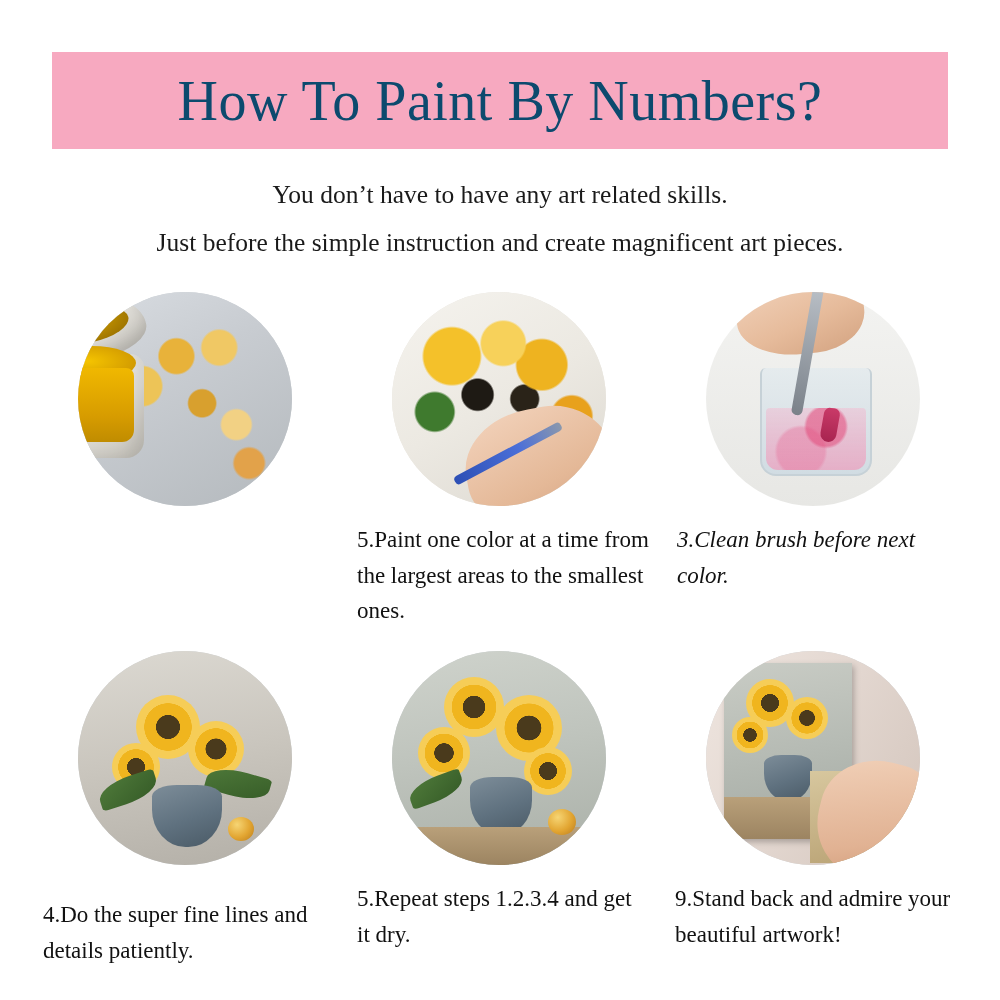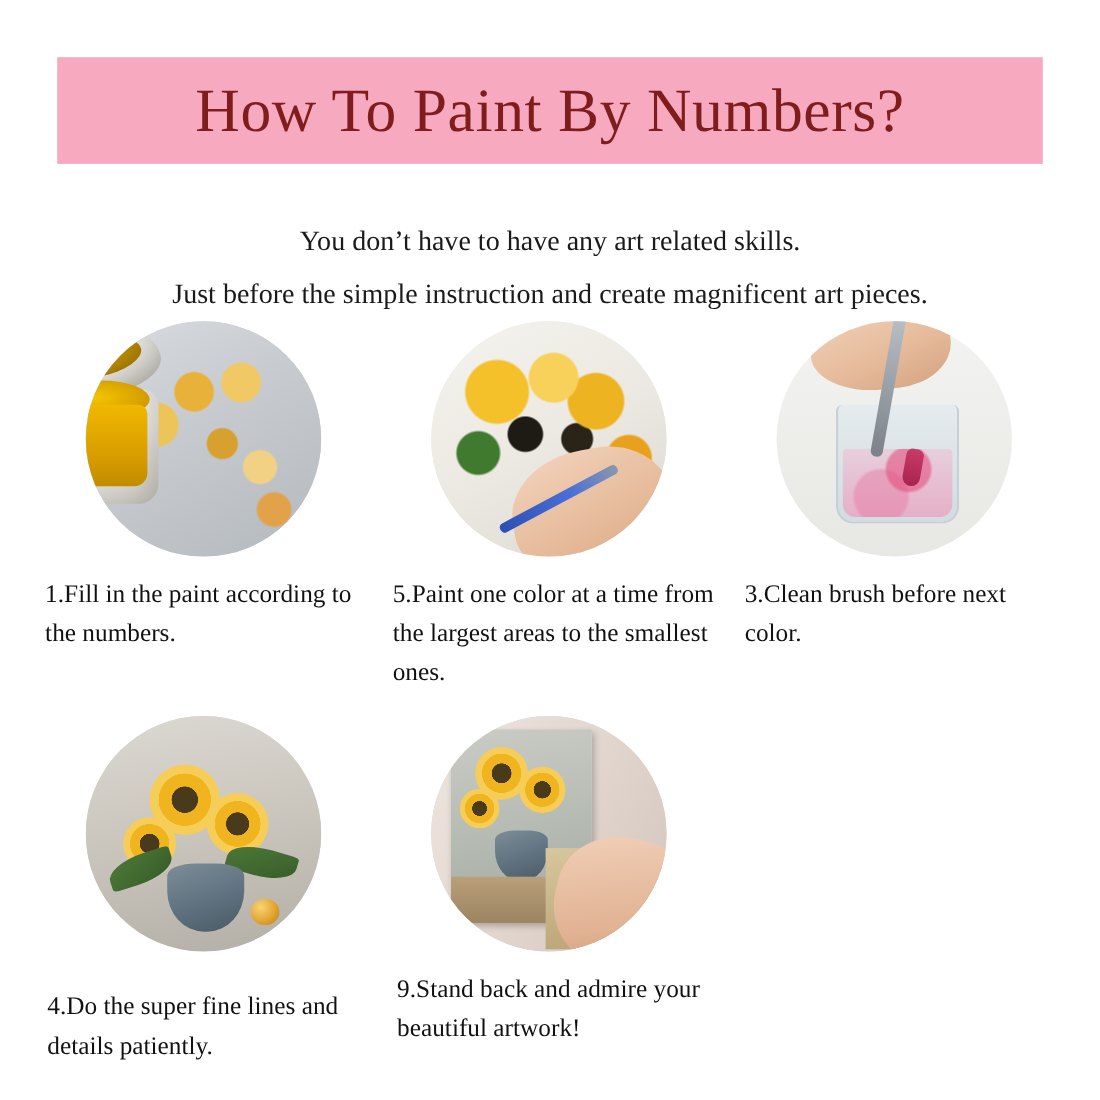--- a/index.html
+++ b/index.html
@@ -24,38 +24,37 @@
     left: 52px;
     top: 52px;
     width: 896px;
     height: 97px;
     background: #f7a9c0;
     display: flex;
     align-items: center;
     justify-content: center;
   }
   .banner-title {
-    color: #7f1d1d;
+    color: #0c4a6e;
     font-size: 56px;
     line-height: 1;
     font-family: "Liberation Serif", serif;
     letter-spacing: 0.5px;
     white-space: nowrap;
   }
 
   
   .subtitle {
     position: absolute;
     left: 0;
     width: 1000px;
     text-align: center;
     color: #1a1a1a;
     font-size: 25.5px;
     font-family: "Liberation Serif", serif;
-    margin-top: 24px;
   }
   .sub1 { top: 180px; }
   .sub2 { top: 228px; }
 
   
   .grid {
     position: absolute;
     left: 28px;
     top: 292px;
     width: 944px;
@@ -82,21 +81,21 @@
     width: 300px;
     margin-top: 16px;
     font-size: 23px;
     line-height: 1.55;
     color: #111;
     font-family: "Liberation Serif", serif;
     text-align: left;
     padding-left: 8px;
   }
   .cell-1 .caption { padding-left: 6px; }
-  .cell-3 .caption { padding-left: 14px; }
+  .cell-3 .caption { padding-left: 14px; font-style: italic; }
   .cell-6 .caption { padding-left: 12px; }
 
   
   .art { position: absolute; inset: 0; }
 
   
   .s1-canvas {
     position: absolute; inset: 0;
     background:
       radial-gradient(circle at 46% 30%, #e8b23a 0 9%, rgba(232,178,58,0) 10%),
@@ -299,21 +298,20 @@
   <div class="grid">
 
     <div class="cell cell-1">
       <div class="thumb">
         <div class="art">
           <div class="s1-canvas"></div>
           <div class="s1-pot-lid"></div>
           <div class="s1-pot"></div>
         </div>
       </div>
-      <div class="caption">1.Fill in the paint according to the numbers.</div>
     </div>
 
     <div class="cell cell-2">
       <div class="thumb s2">
         <div class="art">
           <div class="s2-paint"></div>
           <div class="s2-hand"></div>
           <div class="s2-brush"></div>
         </div>
       </div>
@@ -343,20 +341,36 @@
           <div class="flower" style="left:34px;top:92px;width:48px;height:48px;"></div>
           <div class="leaf" style="left:20px;top:126px;width:60px;height:26px;transform:rotate(-18deg);"></div>
           <div class="leaf" style="left:128px;top:120px;width:64px;height:26px;transform:rotate(16deg);"></div>
           <div class="vase" style="left:74px;top:134px;width:70px;height:62px;"></div>
           <div class="fruit" style="left:150px;top:166px;width:26px;height:24px;"></div>
         </div>
       </div>
       <div class="caption">4.Do the super fine lines and details patiently.</div>
     </div>
 
+    <div class="cell cell-5" style="margin-top:22px;">
+      <div class="thumb">
+        <div class="art">
+          <div class="sun-bg"></div>
+          <div class="flower" style="left:52px;top:26px;width:60px;height:60px;"></div>
+          <div class="flower" style="left:104px;top:44px;width:66px;height:66px;"></div>
+          <div class="flower" style="left:26px;top:76px;width:52px;height:52px;"></div>
+          <div class="flower" style="left:132px;top:96px;width:48px;height:48px;"></div>
+          <div class="leaf" style="left:16px;top:126px;width:56px;height:24px;transform:rotate(-20deg);"></div>
+          <div class="vase" style="left:78px;top:126px;width:62px;height:58px;"></div>
+          <div class="table-strip" style="left:0;top:176px;width:214px;height:38px;"></div>
+          <div class="fruit" style="left:156px;top:158px;width:28px;height:26px;"></div>
+        </div>
+      </div>
+      <div class="caption">5.Repeat steps 1.2.3.4 and get it dry.</div>
+    </div>
 
     <div class="cell cell-6" style="margin-top:22px;">
       <div class="thumb">
         <div class="art">
           <div class="s6-wall"></div>
           <div class="s6-canvas">
             <div class="flower" style="left:22px;top:16px;width:48px;height:48px;"></div>
             <div class="flower" style="left:62px;top:34px;width:42px;height:42px;"></div>
             <div class="flower" style="left:8px;top:54px;width:36px;height:36px;"></div>
             <div class="vase" style="left:40px;top:92px;width:48px;height:46px;"></div>

